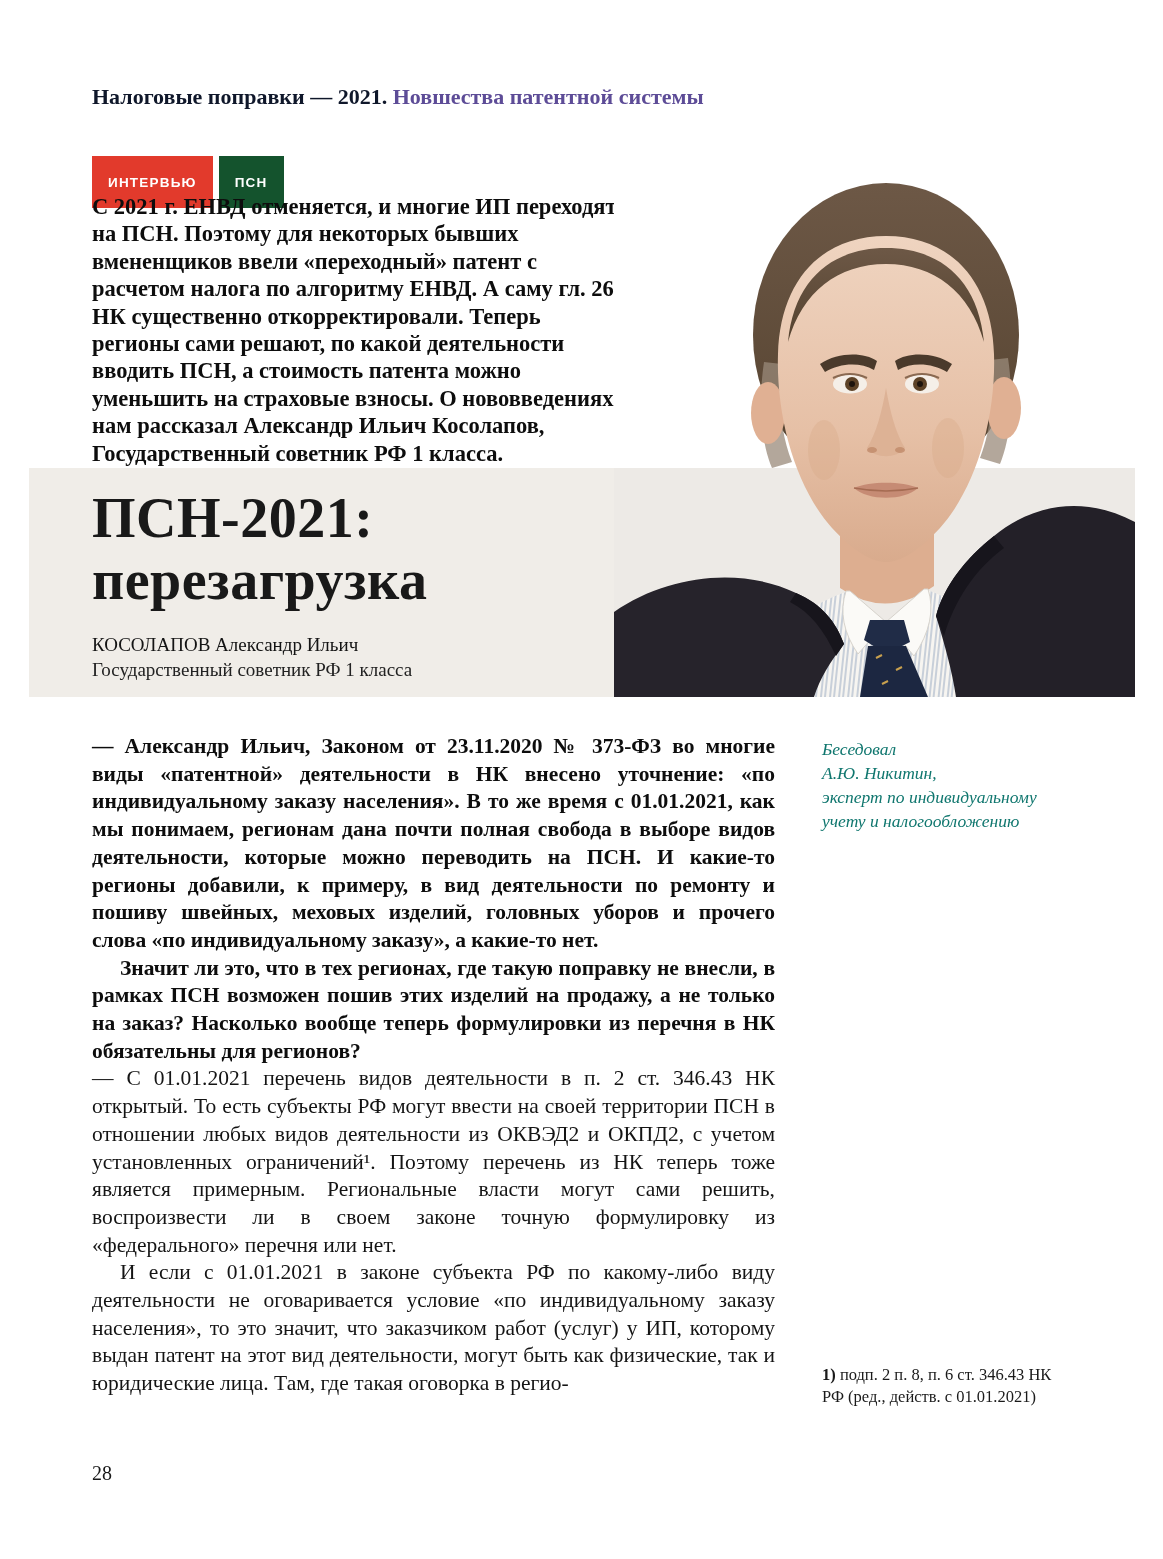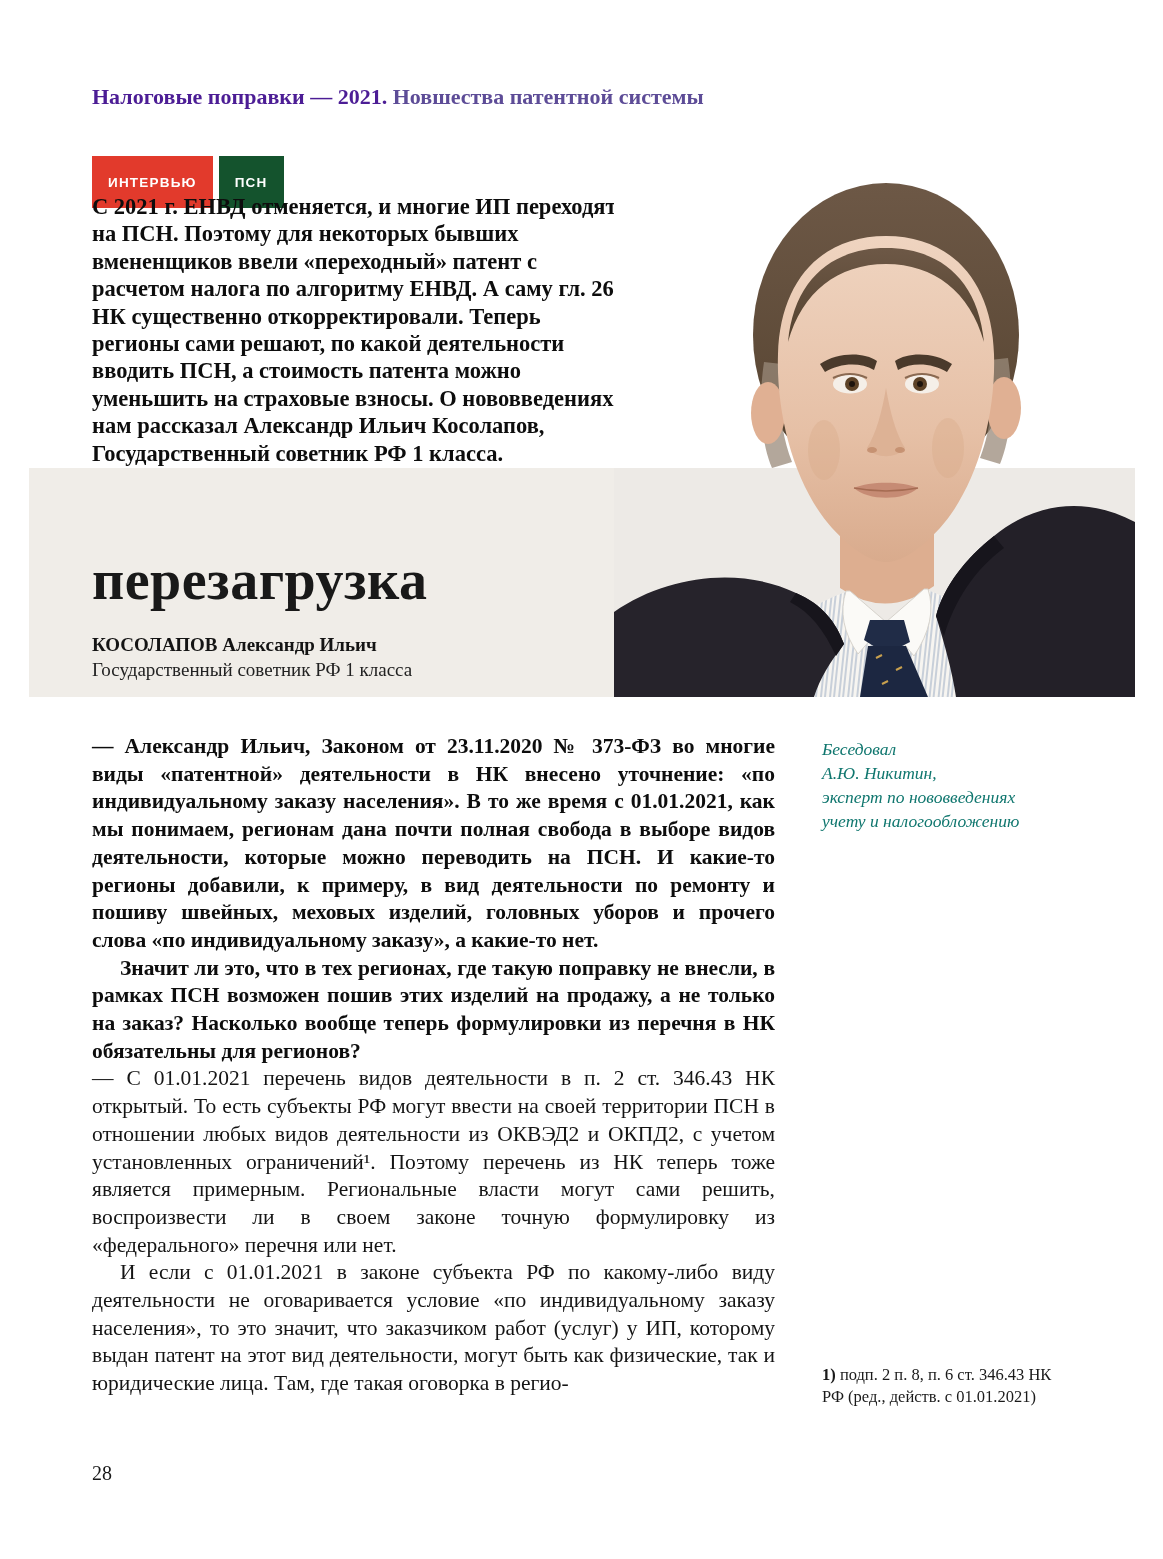--- a/index.html
+++ b/index.html
@@ -11,21 +11,21 @@
     color:#141414;
     overflow:hidden;
   }
   
   .kicker{
     position:absolute;left:92px;top:84px;
     font-size:22px;line-height:26px;
     color:#55448d;
     white-space:nowrap;
   }
-  .kicker .strong{font-weight:bold;color:#4c1d95;}
+  .kicker .strong{font-weight:bold;color:#0f172a;}
   .kicker .rest{font-weight:bold;color:#5d4c97;}
   
   .badges{position:absolute;left:92px;top:156px;display:flex;gap:6px;}
   .badge{
     height:28px;display:flex;align-items:center;justify-content:center;
     padding:12px 16px;
     font-family:"Liberation Sans", sans-serif;
     font-size:13.5px;font-weight:bold;letter-spacing:1.2px;
     color:#ffffff;
   }
@@ -42,21 +42,21 @@
   .band{
     position:absolute;left:29px;top:468px;width:1106px;height:229px;
     background:#f0ede8;
   }
   .big-title{
     position:absolute;left:92px;top:487px;
     font-size:56px;line-height:62px;font-weight:bold;
     letter-spacing:0.5px;color:#191919;
   }
   .author{position:absolute;left:92px;top:632px;font-size:19px;line-height:25px;}
-  .author .name{font-weight:bold;}
+  .author .name{font-weight:normal;}
   .author .role{font-weight:normal;color:#222;}
   
   .photo{
     position:absolute;left:614px;top:150px;width:521px;height:547px;
     overflow:hidden;
   }
   .photo svg{display:block;}
   
   .body-col{
     position:absolute;left:92px;top:733px;width:683px;
@@ -181,40 +181,40 @@
         <path d="M240 338 C256 331 288 331 304 338 C290 351 254 351 240 338 Z" fill="#c68b74"></path>
         <path d="M240 338 Q272 344 304 338" stroke="#a56b52" stroke-width="1.5" fill="none"></path>
 
         <ellipse cx="210" cy="300" rx="16" ry="30" fill="#d8a988" opacity="0.35"></ellipse>
         <ellipse cx="334" cy="298" rx="16" ry="30" fill="#d8a988" opacity="0.35"></ellipse>
       </g>
     </svg>
   </div>
 
   <div class="big-title">
-    <br>
+    <span>ПСН-2021:</span><br>
     <span>перезагрузка</span>
   </div>
 
   <div class="author">
     <div class="name">КОСОЛАПОВ Александр Ильич</div>
     <div class="role">Государственный советник РФ 1 класса</div>
   </div>
 
   <div class="body-col">
     <p class="q">—  Александр Ильич, Законом от 23.11.2020 № 373-ФЗ во многие виды «патентной» деятельности в НК внесено уточнение: «по индивидуальному заказу населения». В то же время с 01.01.2021, как мы понимаем, регионам дана почти полная свобода в выборе видов деятельности, которые можно переводить на ПСН. И какие-то регионы добавили, к примеру, в вид деятельности по ремонту и пошиву швейных, меховых изделий, головных уборов и прочего слова «по индивидуальному заказу», а какие-то нет.</p>
     <p class="q indent">Значит ли это, что в тех регионах, где такую поправку не внесли, в рамках ПСН возможен пошив этих изделий на продажу, а не только на заказ? Насколько вообще теперь формулировки из перечня в НК обязательны для регионов?</p>
     <p>—  С 01.01.2021 перечень видов деятельности в п. 2 ст. 346.43 НК открытый. То есть субъекты РФ могут ввести на своей территории ПСН в отношении любых видов деятельности из ОКВЭД2 и ОКПД2, с учетом установленных ограничений¹. Поэтому перечень из НК теперь тоже является примерным. Региональные власти могут сами решить, воспроизвести ли в своем законе точную формулировку из «федерального» перечня или нет.</p>
     <p class="indent">И если с 01.01.2021 в законе субъекта РФ по какому-либо виду деятельности не оговаривается условие «по индивидуальному заказу населения», то это значит, что заказчиком работ (услуг) у ИП, которому выдан патент на этот вид деятельности, могут быть как физические, так и юридические лица. Там, где такая оговорка в регио-</p>
   </div>
 
   <div class="aside-note">
     <div>Беседовал</div>
     <div>А.Ю. Никитин,</div>
-    <div>эксперт по нововведениях</div>
+    <div>эксперт по индивидуальному</div>
     <div>учету и налогообложению</div>
   </div>
 
   <div class="footnote">
     <span class="fn-marker">1)</span><span> подп. 2 п. 8, п. 6 ст. 346.43 НК РФ (ред., действ. с 01.01.2021)</span>
   </div>
 
   <div class="page-number">28</div>
 
 </div>

